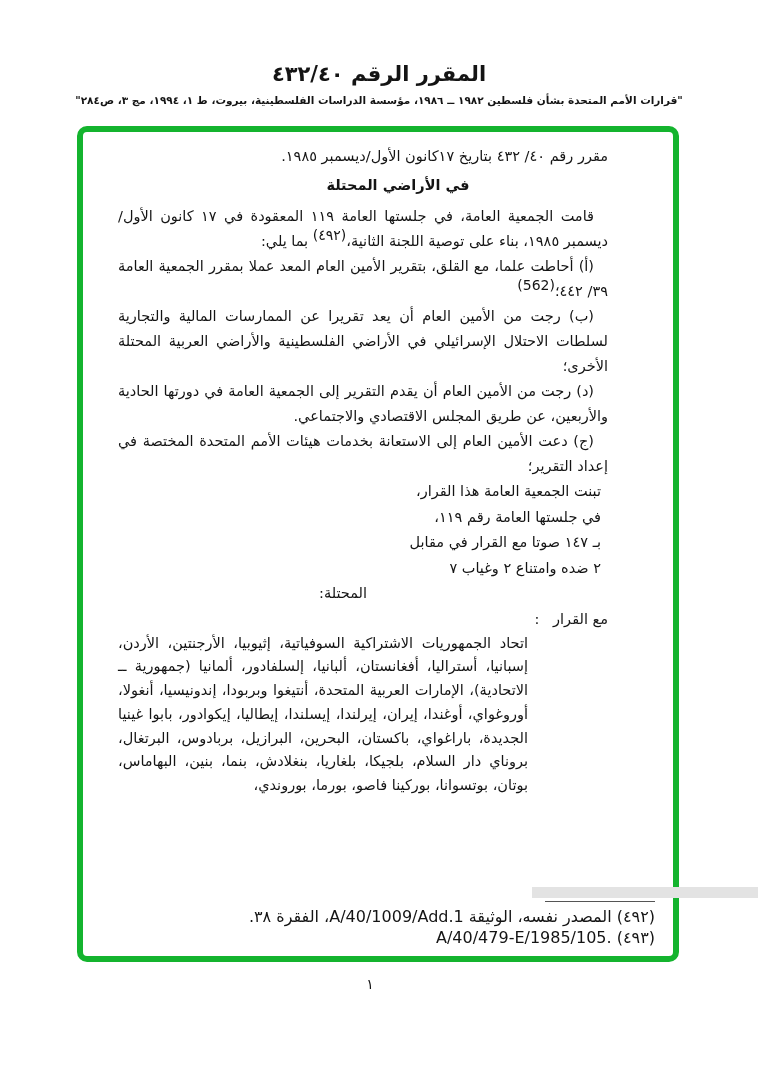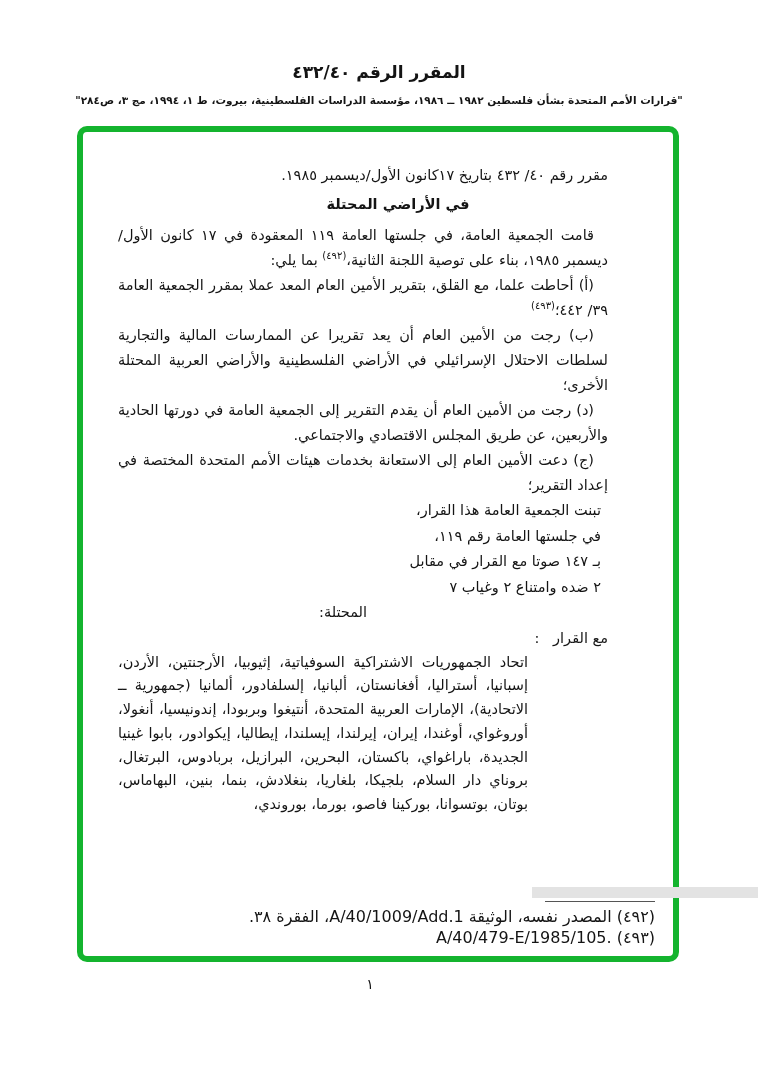--- a/index.html
+++ b/index.html
@@ -5,46 +5,46 @@
   html,body{margin:0;padding:0;}
   body{
     width:758px;height:1078px;position:relative;background:#ffffff;
     font-family:"DejaVu Sans",sans-serif;color:#141414;overflow:hidden;
   }
   .abs{position:absolute;}
 
   
   .hdr-title{
     top:62px;left:0;width:758px;text-align:center;
-    font-size:17px;font-weight:bold;direction:rtl;
+    font-size:21px;font-weight:bold;direction:rtl;
   }
   .hdr-sub{
     top:94px;left:0;width:758px;text-align:center;
     font-size:10.5px;font-weight:bold;direction:rtl;letter-spacing:0;
   }
 
   
   .frame{
     left:77px;top:126px;width:590px;height:824px;
     border:6px solid #14b42e;border-radius:10px;background:transparent;
   }
 
   
   .scan-band{left:532px;top:887px;width:226px;height:11px;background:#e3e3e3;}
 
   
   .content{
-    left:118px;top:163px;width:490px;direction:rtl;
+    left:118px;top:144px;width:490px;direction:rtl;
     font-size:14.5px;line-height:25px;text-align:justify;
   }
   .doc-title{text-align:right;line-height:25px;margin:0 0 5px 0;}
   .doc-headings{text-align:center;font-weight:bold;line-height:23px;
     padding-left:70px;margin:0 0 7px 0;}
   .para{margin:0;text-indent:14px;}
-  .para sup{font-size:10px;line-height:0;}
+  .para sup{font-size:14px;line-height:0;}
   .vote-block{width:282px;margin-left:auto;margin-right:7px;line-height:25.5px;
     text-align:right;direction:rtl;}
   
   .vote-wrap{direction:ltr;}
   .vote-line-last{text-align:left;}
   .vote-list{display:flex;direction:rtl;line-height:23.8px;margin-top:1px;}
   .vote-label{flex:0 0 62px;white-space:nowrap;}
   .vote-colon{flex:0 0 18px;text-align:center;}
   .vote-countries{flex:1 1 auto;text-align:justify;margin-top:24px;}
 
@@ -70,21 +70,21 @@
 <div class="abs content">
 
   <p class="doc-title">مقرر رقم ٤٠/ ٤٣٢ بتاريخ ١٧كانون الأول/ديسمبر ١٩٨٥.</p>
 
   <div class="doc-headings">
     <div>في الأراضي المحتلة</div>
   </div>
 
   <p class="para"><span>قامت الجمعية العامة، في جلستها العامة ١١٩ المعقودة في ١٧ كانون الأول/ديسمبر ١٩٨٥، بناء على توصية اللجنة الثانية،</span><sup>(٤٩٢)</sup><span> بما يلي:</span></p>
 
-  <p class="para"><span>(أ) أحاطت علما، مع القلق، بتقرير الأمين العام المعد عملا بمقرر الجمعية العامة ٣٩/ ٤٤٢؛</span><sup>(٤٩٣)</sup></p>
+  <p class="para"><span>(أ) أحاطت علما، مع القلق، بتقرير الأمين العام المعد عملا بمقرر الجمعية العامة ٣٩/ ٤٤٢؛</span><sup>(562)</sup></p>
 
   <p class="para">(ب) رجت من الأمين العام أن يعد تقريرا عن الممارسات المالية والتجارية لسلطات الاحتلال الإسرائيلي في الأراضي الفلسطينية والأراضي العربية المحتلة الأخرى؛</p>
 
   <p class="para">(د) رجت من الأمين العام أن يقدم التقرير إلى الجمعية العامة في دورتها الحادية والأربعين، عن طريق المجلس الاقتصادي والاجتماعي.</p>
 
   <p class="para">(ج) دعت الأمين العام إلى الاستعانة بخدمات هيئات الأمم المتحدة المختصة في إعداد التقرير؛</p>
 
   <div class="vote-wrap">
     <div class="vote-block">
       <div>تبنت الجمعية العامة هذا القرار،</div>

